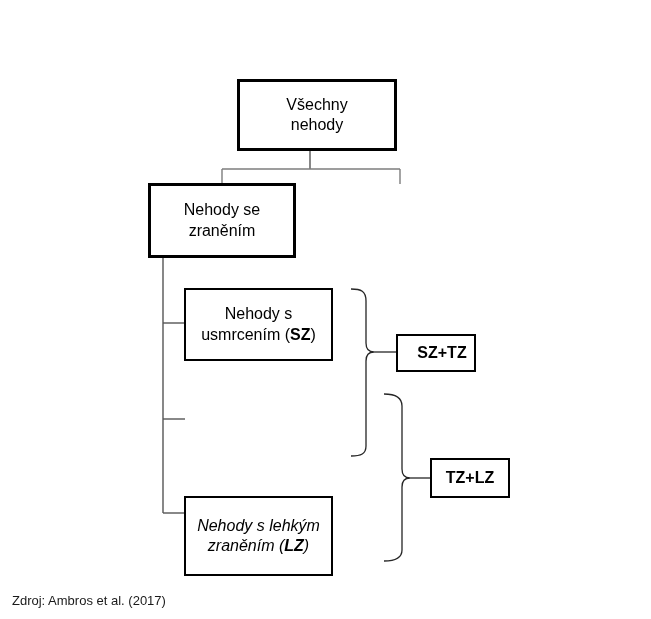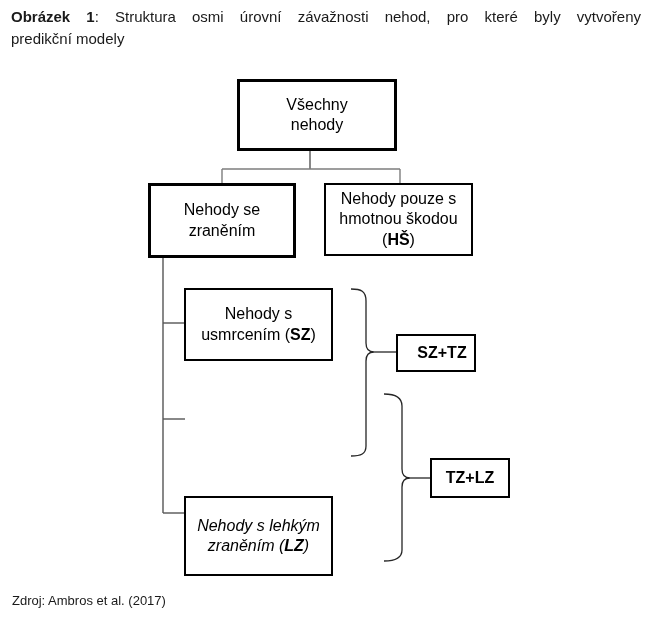--- a/index.html
+++ b/index.html
@@ -61,24 +61,20 @@
     top: 593px;
     font-size: 13px;
     color: #1a1a1a;
   }
 </style>
 </head>
 <body>
 
 <div class="page">
 
-  <div class="caption">
-    <div class="caption-line1"><span class="bold">Obrázek 1</span><span>: Struktura osmi úrovní závažnosti nehod, pro které byly vytvořeny</span></div>
-    <div class="caption-line2">predikční modely</div>
-  </div>
 
   <svg class="wires" width="651" height="619" viewBox="0 0 651 619">
 
     <g stroke="#555555" stroke-width="1.4" fill="none">
       <path d="M310,151 L310,169"></path>
       <path d="M222,169 L400,169" stroke="#7d7d7d"></path>
       <path d="M222,169 L222,184" stroke="#7d7d7d"></path>
       <path d="M400,169 L400,184" stroke="#7d7d7d"></path>
       <path d="M163,257 L163,513"></path>
       <path d="M163,323 L185,323"></path>
@@ -98,25 +94,20 @@
   <div class="node node-all thick">
     <span class="pre">Všechny
 nehody</span>
   </div>
 
   <div class="node node-injury thick">
     <span class="pre">Nehody se
 zraněním</span>
   </div>
 
-  <div class="node node-damage">
-    <span><span class="pre">Nehody pouze s
-hmotnou škodou
-(</span><span class="bold">HŠ</span><span>)</span></span>
-  </div>
 
   <div class="node node-sz">
     <span><span class="pre">Nehody s
 usmrcením (</span><span class="bold">SZ</span><span>)</span></span>
   </div>
 
 
   <div class="node node-lz">
     <span><span class="pre">Nehody s lehkým
 zraněním (</span><span class="bold">LZ</span><span>)</span></span>

